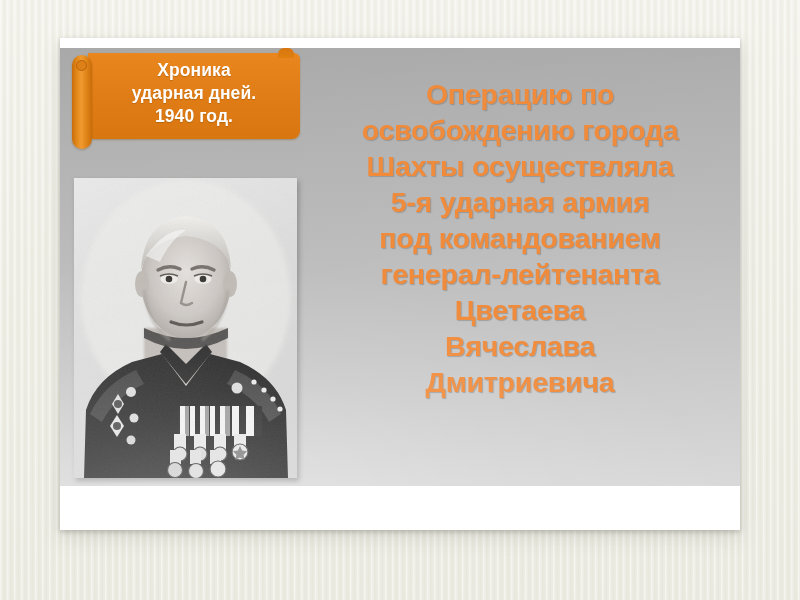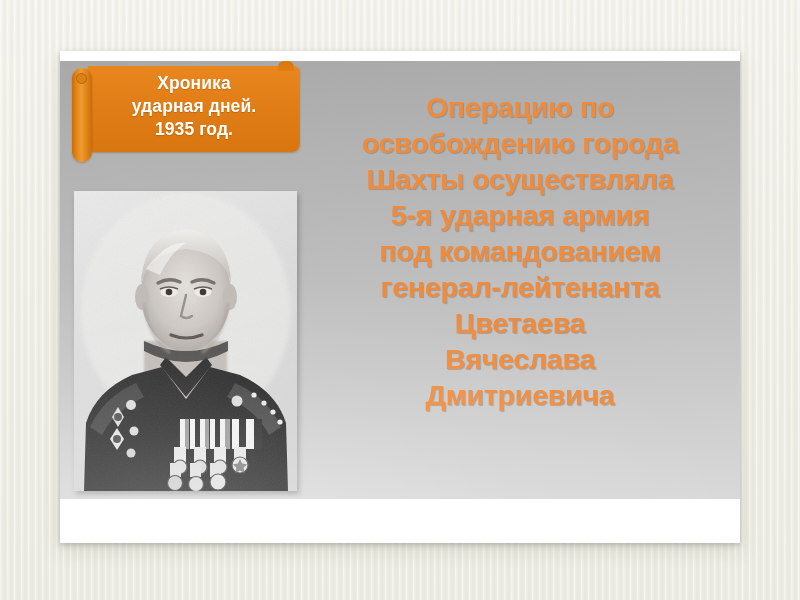--- a/index.html
+++ b/index.html
@@ -36,21 +36,20 @@
     left: 60px;
     top: 38px;
     width: 680px;
     height: 492px;
     background: #ffffff;
     border-radius: 0;
     box-shadow:
       0 2px 5px rgba(120,118,108,0.40),
       0 8px 18px rgba(120,118,108,0.16);
     overflow: hidden;
-    margin-top: 13px;
   }
 
   #slide-surface {
     position: absolute;
     left: 0;
     top: 10px;
     width: 680px;
     height: 438px;
     background:
       linear-gradient(177deg, #a9a9a9 0%, #b2b2b2 20%, #bcbcbc 45%,
@@ -192,21 +191,21 @@
     <div id="title-banner">
       <div class="banner-body">
         <div class="banner-nub"></div>
       </div>
       <div class="banner-roll">
         <div class="banner-roll-cap"></div>
       </div>
       <div id="banner-text">
         <span class="ln">Хроника</span>
         <span class="ln">ударная дней.</span>
-        <span class="ln">1935 год.</span>
+        <span class="ln">1940 год.</span>
       </div>
     </div>
 
     <div id="portrait-figure">
       <svg id="portrait-photo" viewBox="0 0 223 300" preserveAspectRatio="none" xmlns="http://www.w3.org/2000/svg" role="img">
         <defs>
           <linearGradient id="bgWash" x1="0" y1="0" x2="0.35" y2="1">
             <stop offset="0" stop-color="#e9e9e9"></stop>
             <stop offset="0.5" stop-color="#dcdcdc"></stop>
             <stop offset="1" stop-color="#cfcfcf"></stop>

